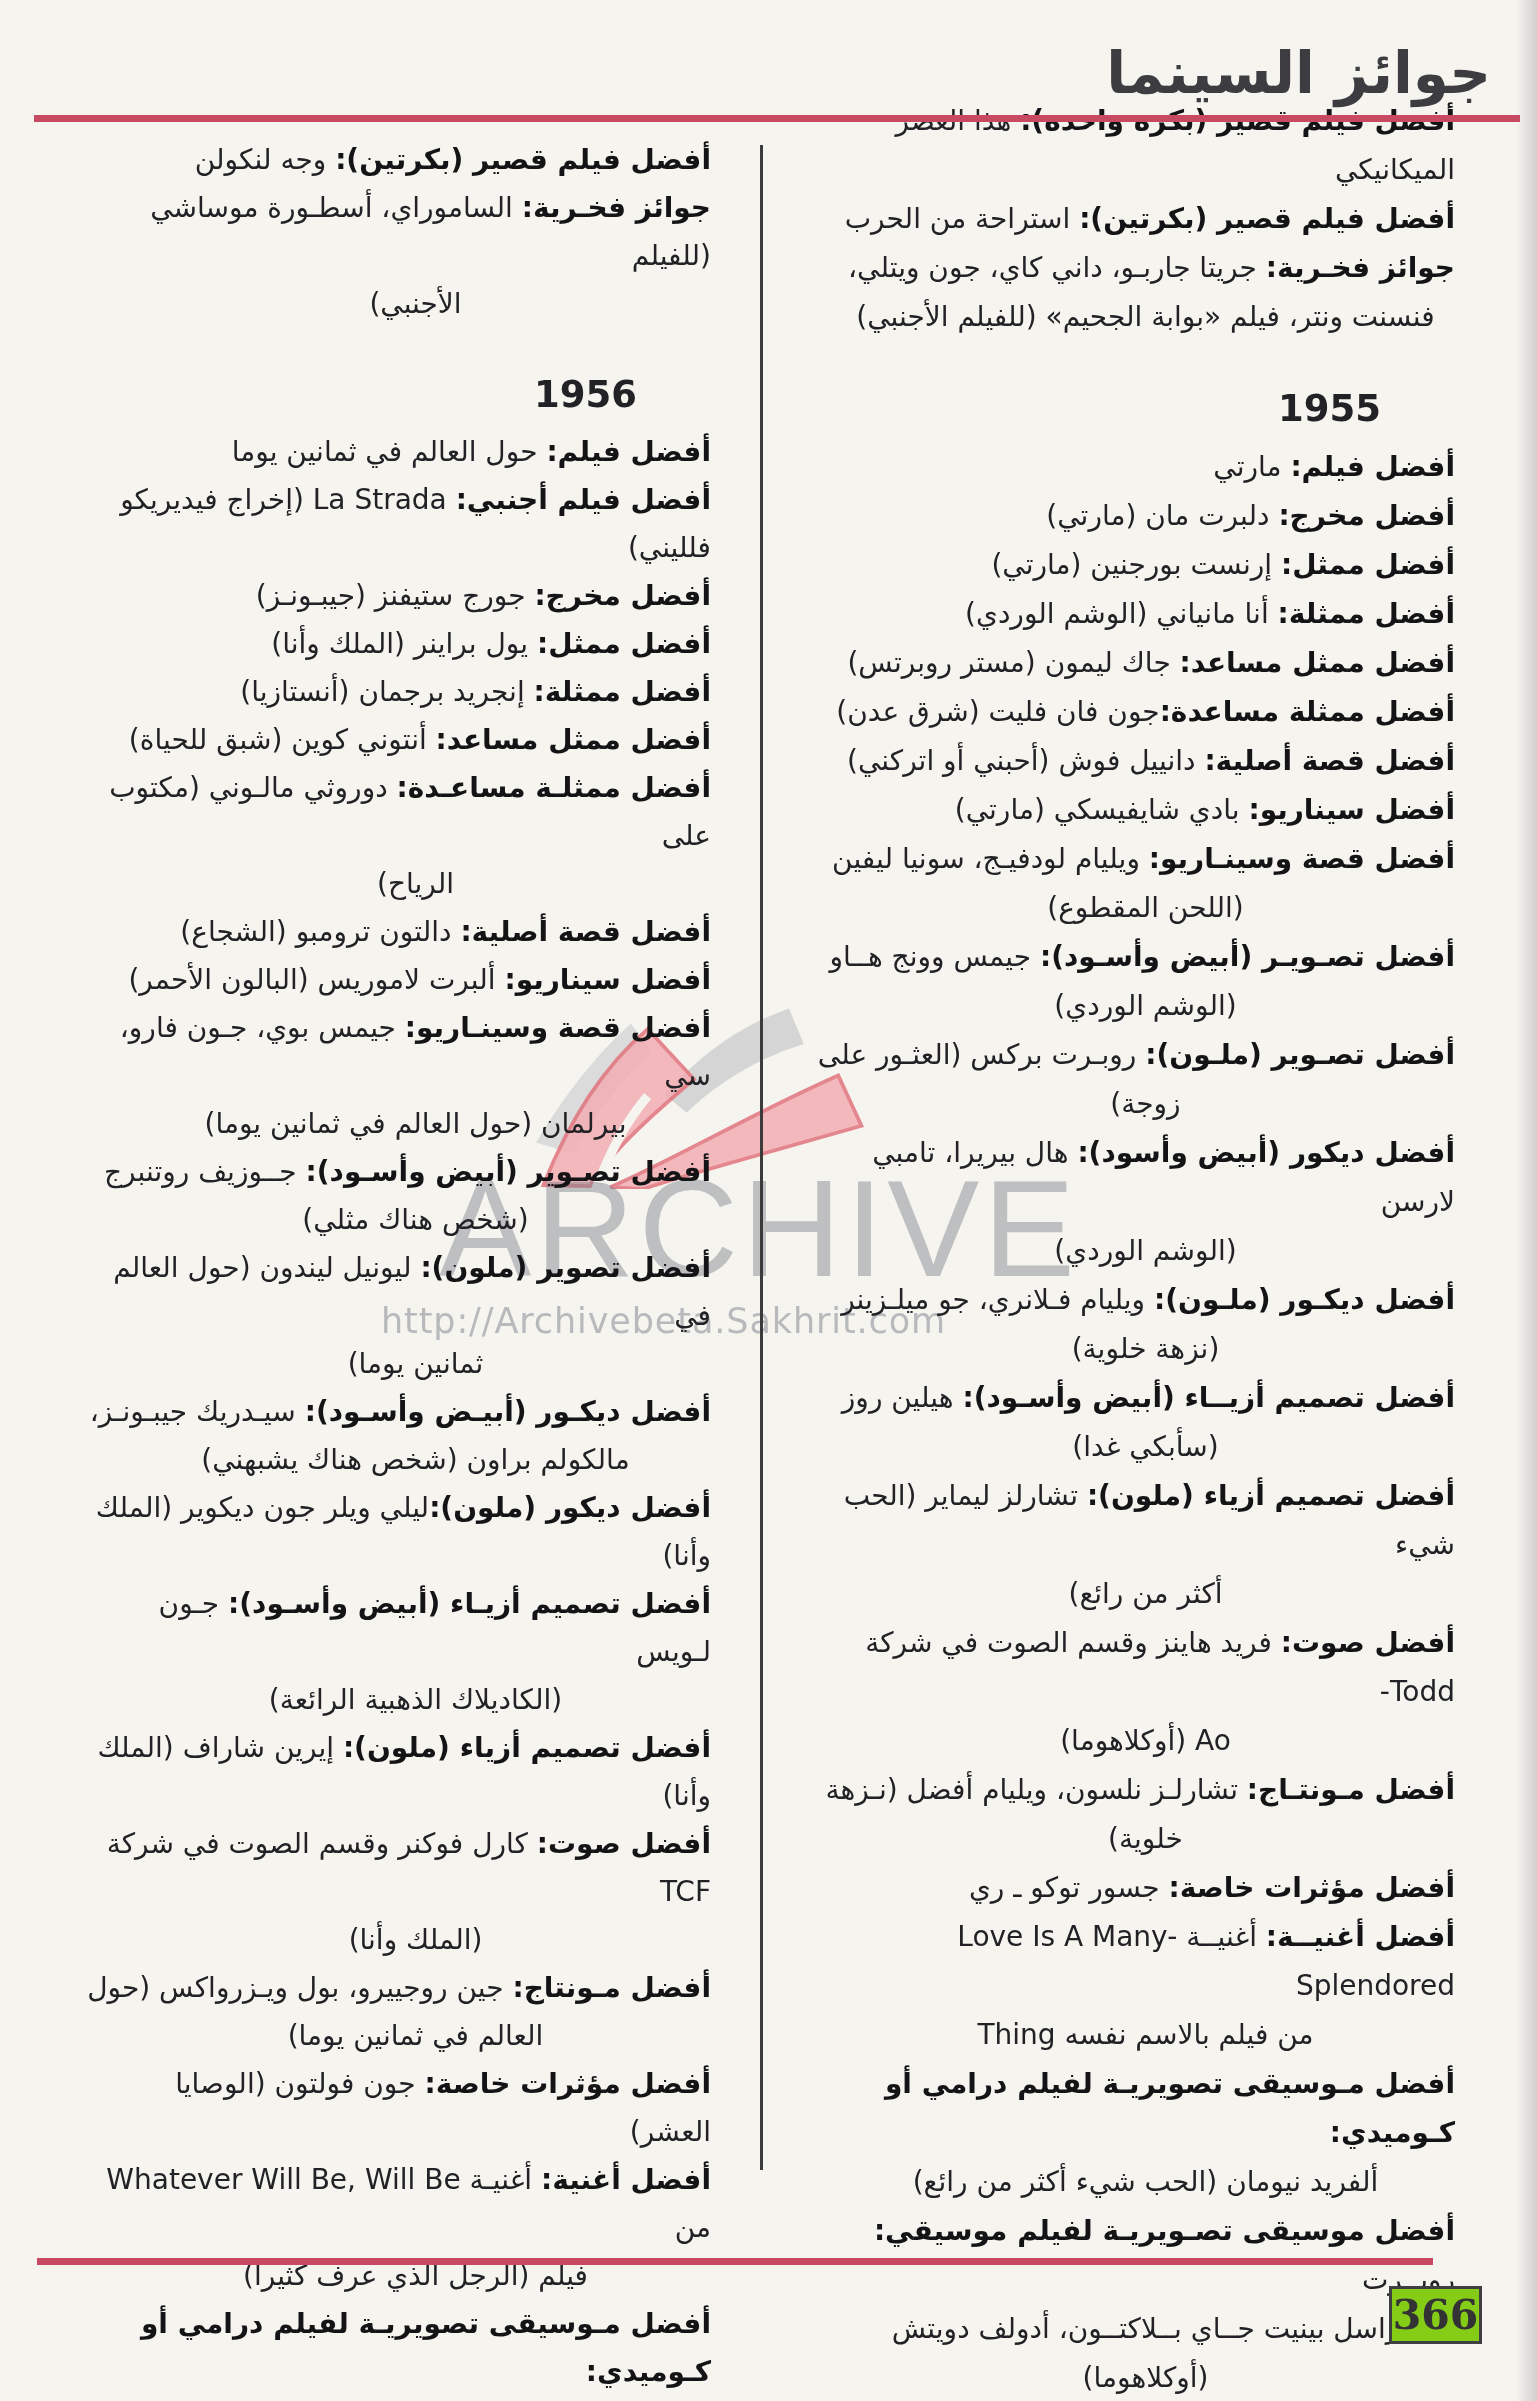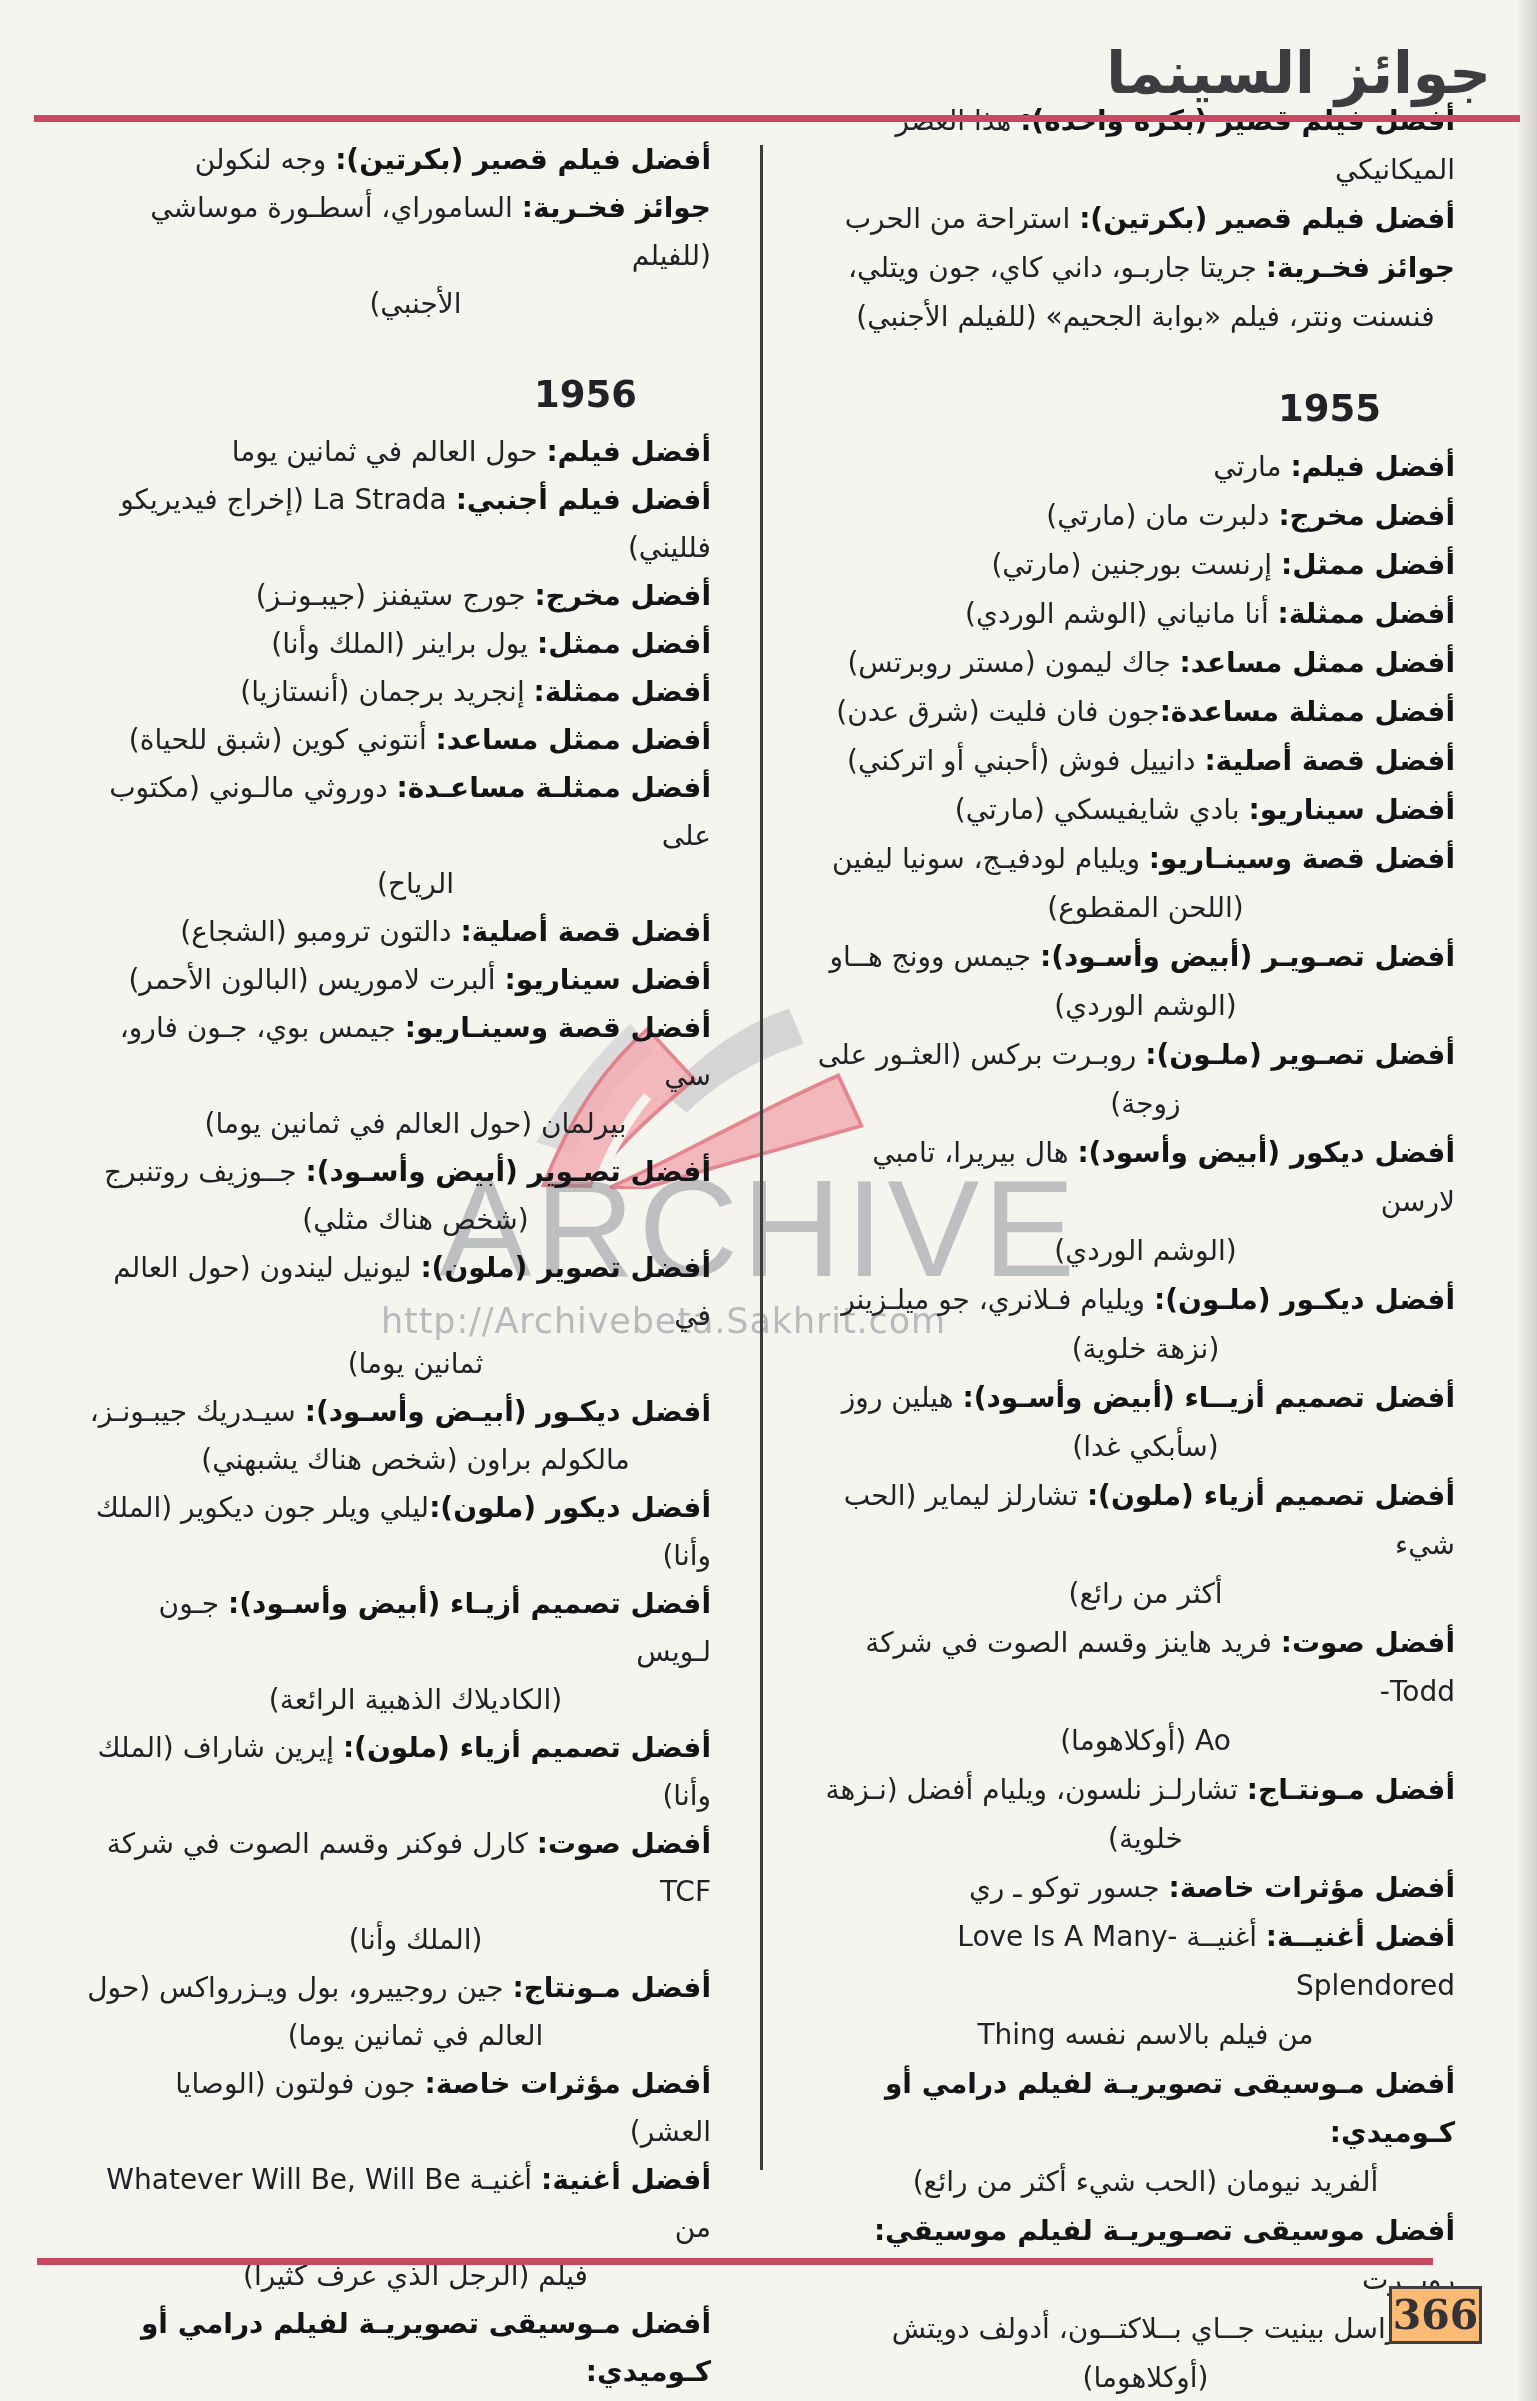--- a/index.html
+++ b/index.html
@@ -59,21 +59,21 @@
   .wm-url{
     position:absolute;left:361px;top:1301px;width:605px;
     font-size:35px;
     color:rgba(143,148,156,0.62);
     letter-spacing:0.9px;text-align:center;
   }
   
   .page-number-box{
     position:absolute;left:1389px;top:2286px;width:87px;height:52px;
     border:3.7px solid #3f3f41;
-    background:#fdba74;
+    background:#84cc16;
     display:flex;align-items:center;justify-content:center;
     z-index:3;
   }
   .page-number-box .num{
     font-family:"DejaVu Serif",serif;
     font-weight:bold;font-size:41px;color:#333336;
     line-height:1;
   }
   
   .edge-shadow{

